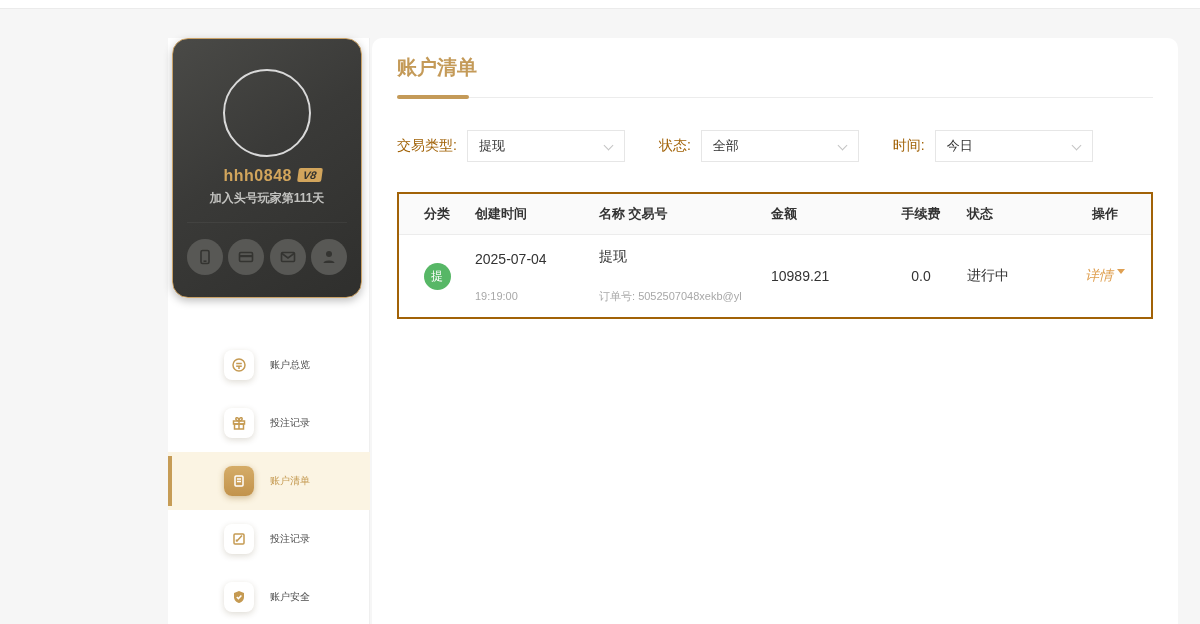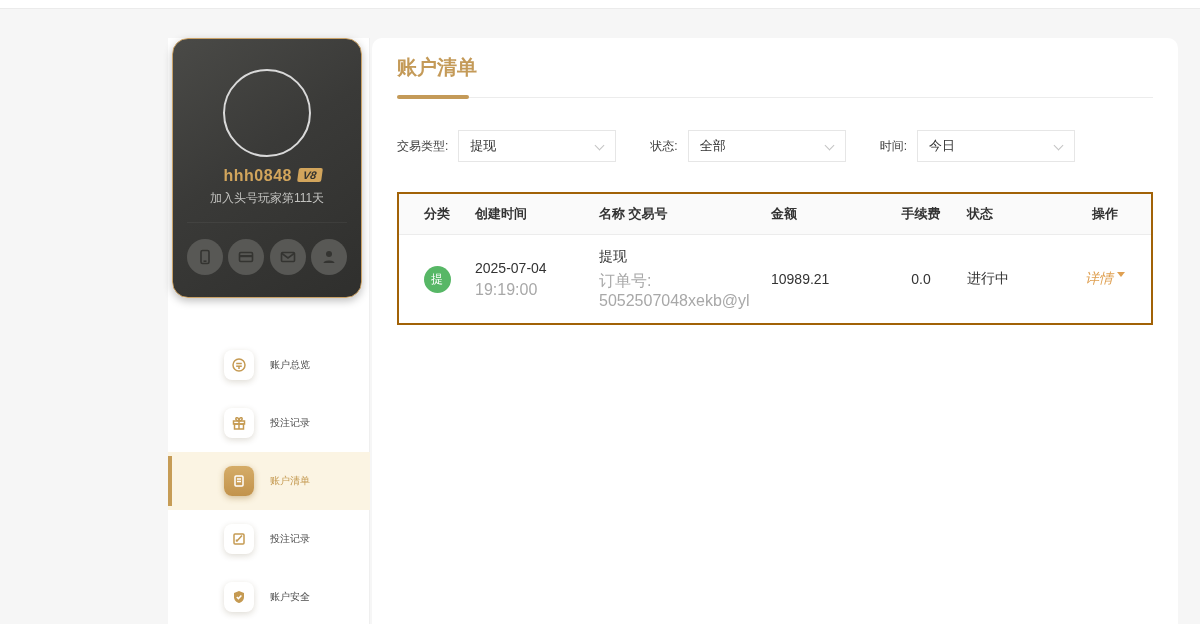--- a/index.html
+++ b/index.html
@@ -21,21 +21,21 @@
     border-radius:16px; border:1px solid #caa267;
     background:linear-gradient(145deg,#4a4a47 0%,#3a3a38 45%,#2f2f2d 100%);
     box-shadow:0 3px 8px rgba(0,0,0,.25); z-index:3; overflow:hidden; }
   .avatar { width:88px; height:88px; border-radius:50%;
     border:2px solid #d9d9d9; margin:30px auto 0; }
   .user-line { text-align:center; margin-top:10px; }
   .username { color:#d2a55c; font-size:16px; font-weight:bold; letter-spacing:.5px;padding-left:12px; }
   .vip-badge { display:inline-block; background:#d2a55c; color:#35342f;
     font-size:11px; font-weight:bold; font-style:italic; padding:1px 6px 1px 5px;
     border-radius:2px; margin-left:6px; transform:skewX(-8deg); vertical-align:2px; }
-  .join-text { text-align:center; color:#c3c3c0; font-size:12px; margin-top:5px; }
+  .join-text { text-align:center; color:#c3c3c0; font-size:12px; margin-top:5px;font-weight:bold; }
   .card-icons { position:absolute; left:14px; right:14px; bottom:22px;
     display:flex; justify-content:space-between;
     border-top:1px solid rgba(255,255,255,0.05); padding-top:16px; }
   .circle-btn { width:36px; height:36px; border-radius:50%; background:#585855;
     display:flex; align-items:center; justify-content:center; cursor:pointer; }
   .circle-btn svg { stroke:#343431; fill:none; stroke-width:1.6; }
   .circle-btn svg .fillpart { fill:#343431; stroke:none; }
 
   .menu { position:absolute; left:168px; top:336px; width:202px; z-index:2; }
   .menu-item { height:58px; display:flex; align-items:center; padding-left:56px;
@@ -58,21 +58,21 @@
   .main-panel { position:absolute; left:372px; top:38px; width:806px; height:586px;
     background:#ffffff; border-radius:10px 10px 0 0; padding:0 25px; }
 
   .panel-header { position:relative; padding-top:16px; border-bottom:1px solid #ececec; }
   .page-title { font-size:20px; font-weight:bold; color:#c49a58; padding-bottom:16px; }
   .title-bar { position:absolute; left:0; bottom:-2px; width:72px; height:4px;
     border-radius:2px; background:#c49a58; }
 
   .filters { display:flex; align-items:center; margin-top:32px; gap:34px; }
   .filter-group { display:flex; align-items:center; }
-  .filter-label { font-size:12px; color:#404040; margin-right:10px; white-space:nowrap; }
+  .filter-label { font-size:14px; color:#a16207; margin-right:10px; white-space:nowrap; }
   .select-box { position:relative; width:158px; height:32px; border:1px solid #e6e6e6;
     background:#fff; font-size:13px; color:#333; line-height:30px;
     padding-left:11px; cursor:pointer; }
   .chevron { position:absolute; right:12px; top:11px; width:7px; height:7px;
     border-right:1.5px solid #c4c4c4; border-bottom:1.5px solid #c4c4c4;
     transform:rotate(45deg); }
 
   .table { margin-top:30px; border:2px solid #a16207; }
   .trow { display:flex; align-items:center; }
   .thead { height:41px; background:#fafafa; border-bottom:1px solid #ececec;
@@ -83,21 +83,21 @@
   .col-name { flex:1; }
   .col-amount { width:104px; text-align:left; }
   .col-fee { width:92px; text-align:center; }
   .col-status { width:92px; text-align:left; }
   .col-action { width:92px; text-align:center; }
   .thead .col-cat { display:block; text-align:center; }
 
   .cat-badge { width:27px; height:27px; border-radius:50%; background:#57b766;
     color:#fff; font-size:12px; display:flex; align-items:center; justify-content:center; }
   .cell-main { color:#333; font-size:14px; }
-  .cell-sub { color:#a8a8a8; font-size:16px; margin-top:5px; }
+  .cell-sub { color:#a8a8a8; font-size:11px; margin-top:23px; }
   .action-link { color:#dfa052; font-size:14px; cursor:pointer; display:inline-flex;
     align-items:flex-start; gap:4px;font-style:italic; }
   .caret-down { width:0; height:0; border-left:4px solid transparent;
     border-right:4px solid transparent; border-top:5px solid #dfa052;
     display:inline-block; margin-top:2px; }
 </style>
 </head>
 <body>
 
 <div class="top-strip"></div>

